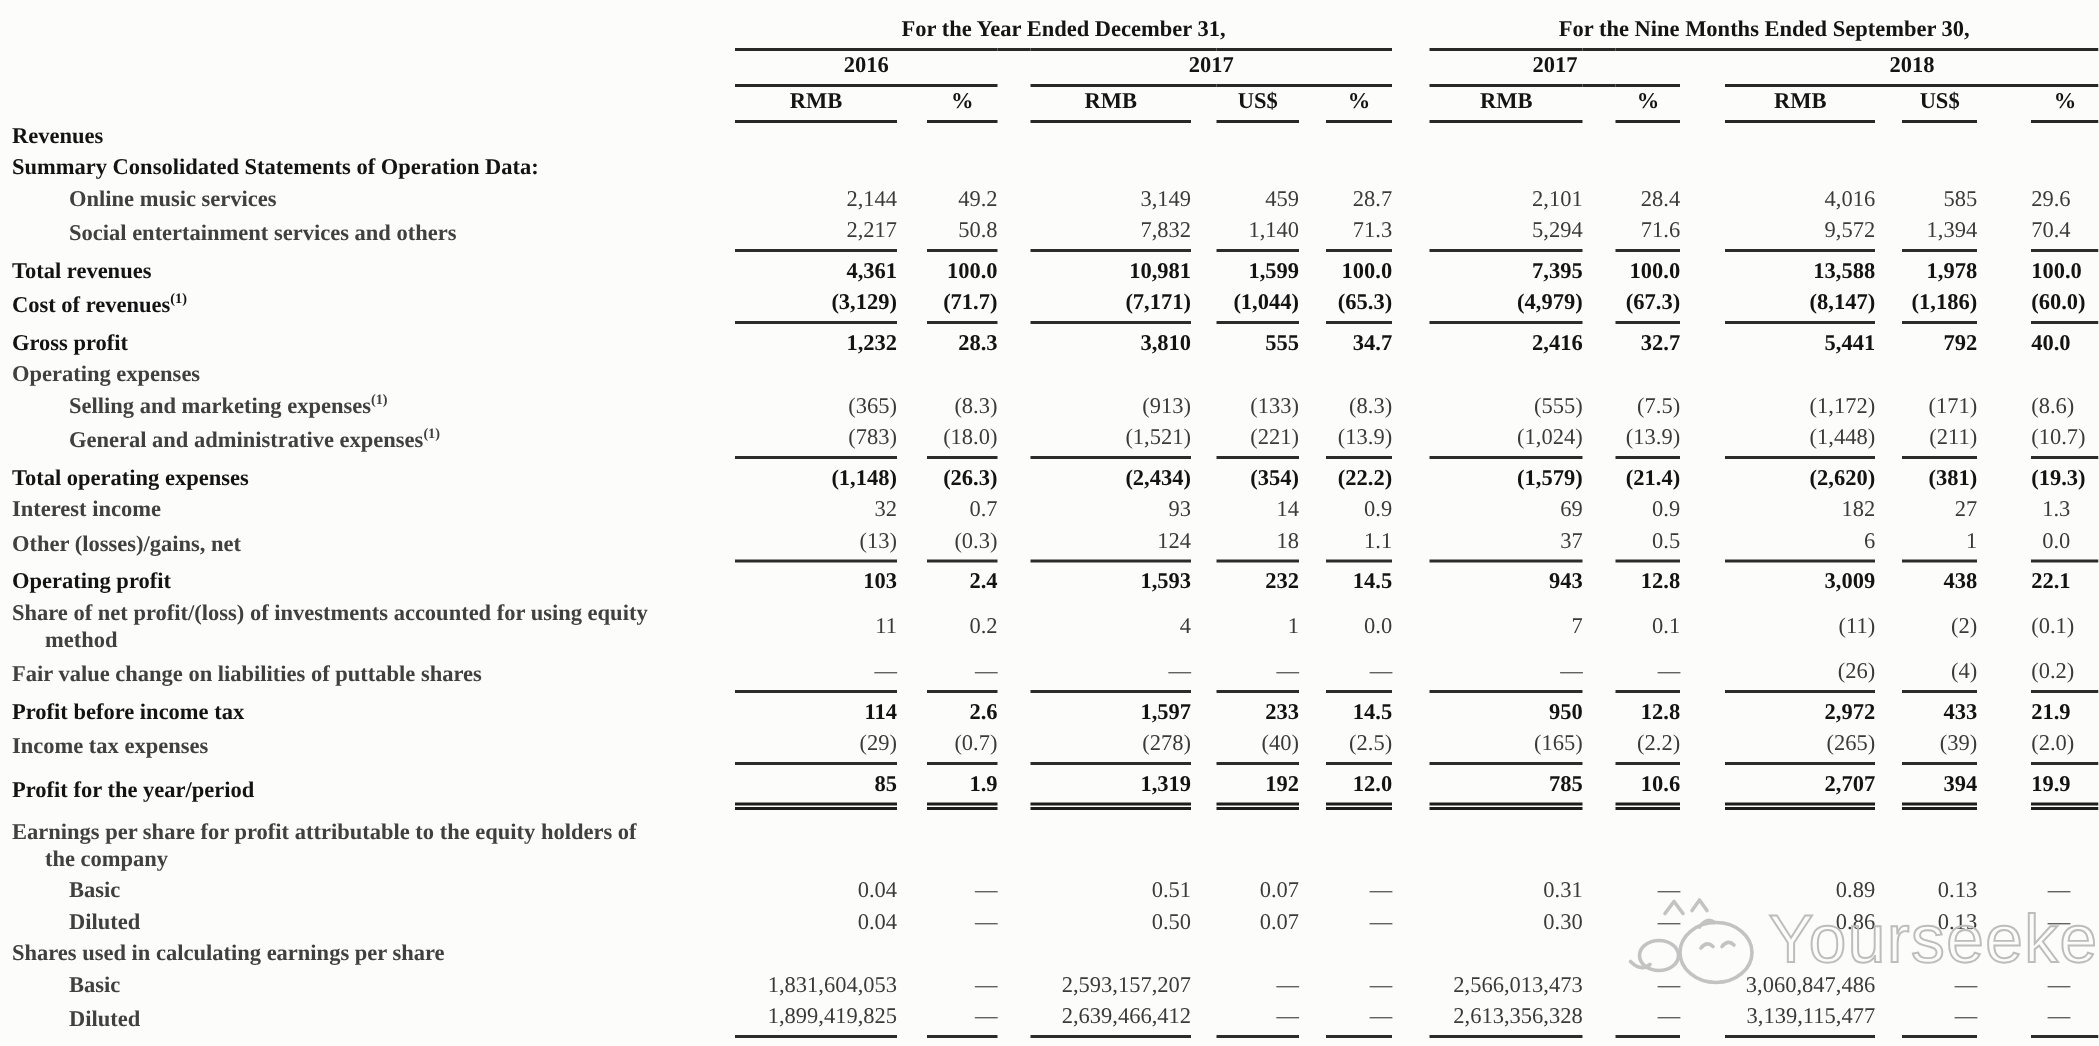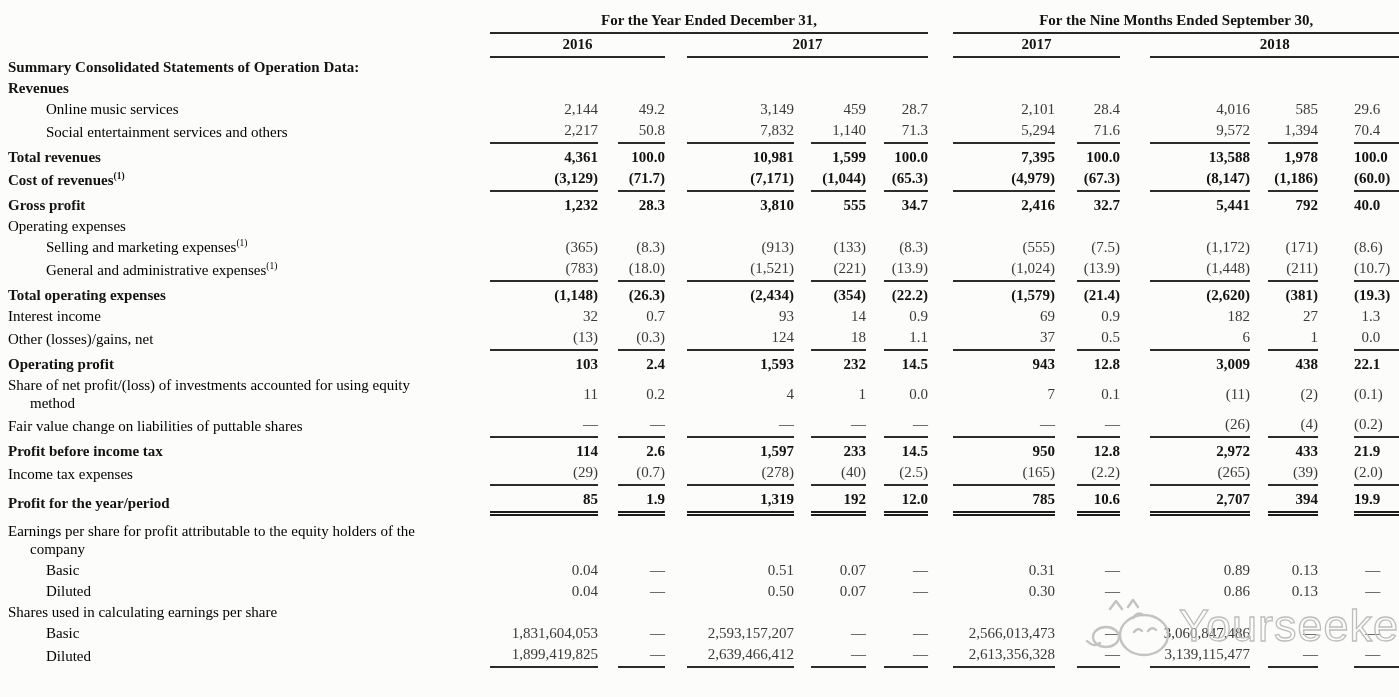--- a/index.html
+++ b/index.html
@@ -7,21 +7,21 @@
     width:1399px; height:697px; overflow:hidden;
     background:#fcfcfb;
     font-family:"Liberation Serif","DejaVu Serif",serif;
     color:#222;
   }
   .page { position:relative; width:1399px; height:697px; box-sizing:border-box; padding-top:10px; }
 
   table.fin { border-collapse:collapse; table-layout:fixed; width:1399px; }
   td,th { padding:1px 0 2px; font-size:15px; line-height:18px; vertical-align:bottom; font-weight:normal; }
 
-  .lbl { text-align:left; padding-left:8px; color:#000000; }
+  .lbl { text-align:left; padding-left:8px; color:#404040;font-weight:bold; }
   .val { text-align:right; white-space:nowrap; color:#3a3a3a; }
   .gap { }
   td.val:last-child { padding-right:19px; }
 
   thead th { font-weight:bold; color:#141414; line-height:19px; }
   .u   { border-bottom:2px solid #282828; }
   .grp { text-align:center; padding-bottom:2px; }
   .colh{ text-align:center; }
   .units { text-align:center; padding:2px 0 4px; font-weight:bold; color:#141414; }
 
@@ -85,46 +85,68 @@
       <tr>
         <td class="lbl"></td>
         <th colspan="3" class="grp u">2016</th>
         <td class="gap"></td>
         <th colspan="5" class="grp u">2017</th>
         <td class="gap"></td>
         <th colspan="3" class="grp u">2017</th>
         <td class="gap"></td>
         <th colspan="5" class="grp u">2018</th>
       </tr>
+      <tr>
+        <td class="lbl"></td>
+        <th class="colh u">RMB</th>
+        <td class="gap"></td>
+        <th class="colh u">%</th>
+        <td class="gap"></td>
+        <th class="colh u">RMB</th>
+        <td class="gap"></td>
+        <th class="colh u">US$</th>
+        <td class="gap"></td>
+        <th class="colh u">%</th>
+        <td class="gap"></td>
+        <th class="colh u">RMB</th>
+        <td class="gap"></td>
+        <th class="colh u">%</th>
+        <td class="gap"></td>
+        <th class="colh u">RMB</th>
+        <td class="gap"></td>
+        <th class="colh u">US$</th>
+        <td class="gap"></td>
+        <th class="colh u">%</th>
+      </tr>
     </thead>
     <tbody id="tbody">
         <tr class="bold">
+          <td class="lbl">Revenues</td>
+          <td class="val"></td>
+          <td class="gap"></td>
+          <td class="val"></td>
+          <td class="gap"></td>
+          <td class="val"></td>
+          <td class="gap"></td>
+          <td class="val"></td>
+          <td class="gap"></td>
+          <td class="val"></td>
+          <td class="gap"></td>
+          <td class="val"></td>
+          <td class="gap"></td>
+          <td class="val"></td>
+          <td class="gap"></td>
+          <td class="val"></td>
+          <td class="gap"></td>
+          <td class="val"></td>
+          <td class="gap"></td>
+          <td class="val"></td>
+        </tr>
+        <tr class="bold">
           <td class="lbl">Summary Consolidated Statements of Operation Data:</td>
-          <td class="val"></td>
-          <td class="gap"></td>
-          <td class="val"></td>
-          <td class="gap"></td>
-          <td class="val"></td>
-          <td class="gap"></td>
-          <td class="val"></td>
-          <td class="gap"></td>
-          <td class="val"></td>
-          <td class="gap"></td>
-          <td class="val"></td>
-          <td class="gap"></td>
-          <td class="val"></td>
-          <td class="gap"></td>
-          <td class="val"></td>
-          <td class="gap"></td>
-          <td class="val"></td>
-          <td class="gap"></td>
-          <td class="val"></td>
-        </tr>
-        <tr class="bold">
-          <td class="lbl">Revenues</td>
           <td class="val"></td>
           <td class="gap"></td>
           <td class="val"></td>
           <td class="gap"></td>
           <td class="val"></td>
           <td class="gap"></td>
           <td class="val"></td>
           <td class="gap"></td>
           <td class="val"></td>
           <td class="gap"></td>

